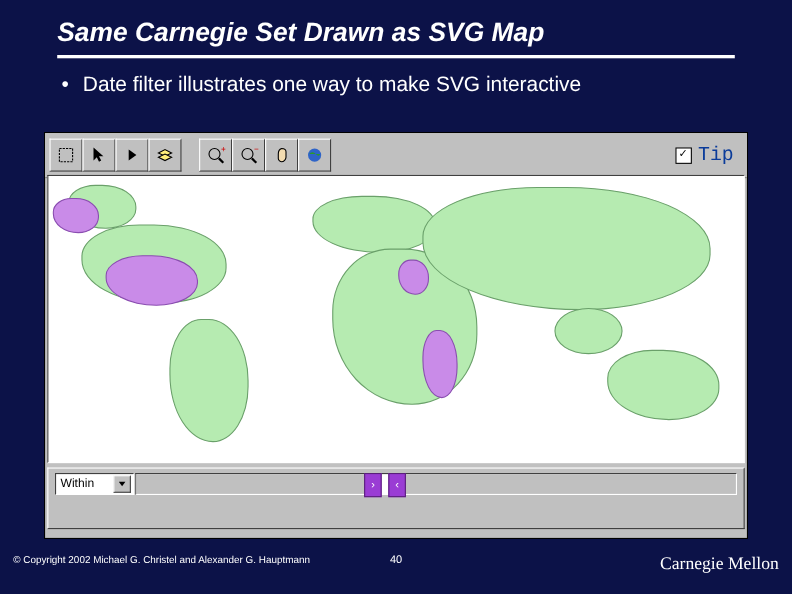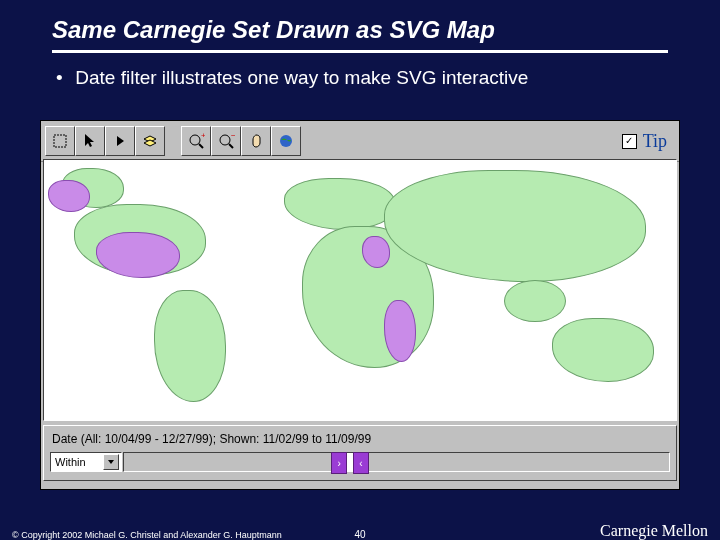--- a/index.html
+++ b/index.html
@@ -36,21 +36,21 @@
     display:flex;align-items:center;justify-content:center;cursor:pointer;
   }
   .tbtn svg{width:18px;height:18px}
   .tip-box{
     margin-left:auto;display:flex;align-items:center;gap:6px;padding-right:8px;
   }
   .tip-ck{
     width:13px;height:13px;background:#fff;border:1px solid #000;
     display:flex;align-items:center;justify-content:center;font-size:10px;line-height:1;
   }
-  .tip-label{font-family:Liberation Serif, serif;font-size:18px;color:#0a3b9a}
+  .tip-label{font-family:Liberation Mono, monospace;font-size:18px;color:#0a3b9a}
   .mapview{
     position:absolute;left:2px;top:38px;right:2px;height:260px;
     background:#fff;border:1px solid;border-color:#404040 #fff #fff #404040;
     overflow:hidden;
   }
   .landmass{position:absolute;background:#b6ebb1;border:1px solid #6aa06a;border-radius:40% 50% 45% 55%}
   .sel{background:#c98be8 !important;border-color:#8a4db0 !important}
   .date-panel{
     position:absolute;left:2px;right:2px;top:304px;height:56px;
     background:#c0c0c0;border:1px solid;border-color:#fff #404040 #404040 #fff;
@@ -64,22 +64,22 @@
   }
   .dd-arrow{width:14px;height:14px;background:#c0c0c0;border:1px solid;border-color:#fff #404040 #404040 #fff;display:flex;align-items:center;justify-content:center}
   .track{
     flex:1;height:18px;background:#fff;border:1px solid;border-color:#404040 #fff #fff #404040;
     position:relative;
   }
   .track-fill-left{position:absolute;left:0;top:0;bottom:0;width:38%;background:#c0c0c0}
   .track-fill-right{position:absolute;right:0;top:0;bottom:0;width:56%;background:#c0c0c0}
   .thumb{position:absolute;top:-1px;width:14px;height:20px;background:#9a3cd4;border:1px solid #5a1f7a;cursor:pointer;display:flex;align-items:center;justify-content:center;color:#fff;font-size:10px}
   .footer{
-    position:absolute;left:0;right:0;bottom:0;height:24px;
-    display:flex;align-items:flex-end;color:#fff;font-size:9px;
+    position:absolute;left:0;right:0;bottom:12px;height:24px;
+    display:flex;align-items:flex-start;color:#fff;font-size:9px;
     padding:0 12px;
   }
   .footer .pn{position:absolute;left:50%;transform:translateX(-50%);font-size:10px}
   .footer .org{margin-left:auto;font-family:Liberation Serif, serif;font-size:16px}
 </style>
 </head>
 <body>
 
 <div class="title">Same Carnegie Set Drawn as SVG Map</div>
 <div class="title-underline"></div>
@@ -159,21 +159,20 @@
     <div class="landmass" style="left:240px;top:18px;width:110px;height:50px"></div>
     <div class="landmass" style="left:258px;top:66px;width:130px;height:140px"></div>
     <div class="landmass sel" style="left:318px;top:76px;width:26px;height:30px"></div>
     <div class="landmass sel" style="left:340px;top:140px;width:30px;height:60px"></div>
     <div class="landmass" style="left:340px;top:10px;width:260px;height:110px"></div>
     <div class="landmass" style="left:508px;top:158px;width:100px;height:62px"></div>
     <div class="landmass" style="left:460px;top:120px;width:60px;height:40px;border-radius:50%"></div>
   </div>
 
   <div class="date-panel">
-    <div class="date-label">Date  (All: 10/04/99 - 12/27/99); Shown: 11/02/99 to 11/09/99</div>
     <div class="slider-row">
       <div class="dropdown">
         <span>Within</span>
         <span class="dd-arrow">
           <svg width="8" height="8" viewBox="0 0 8 8">
               <path d="M1 2 L4 6 L7 2 Z" fill="#000"></path>
             </svg>
         </span>
       </div>
       <div class="track">

